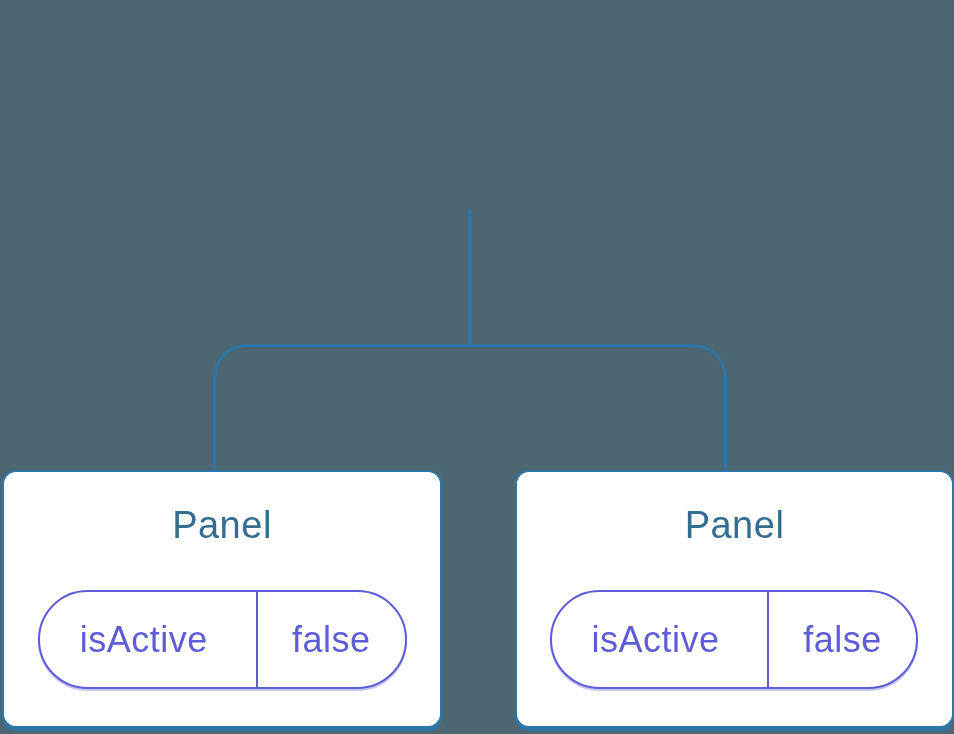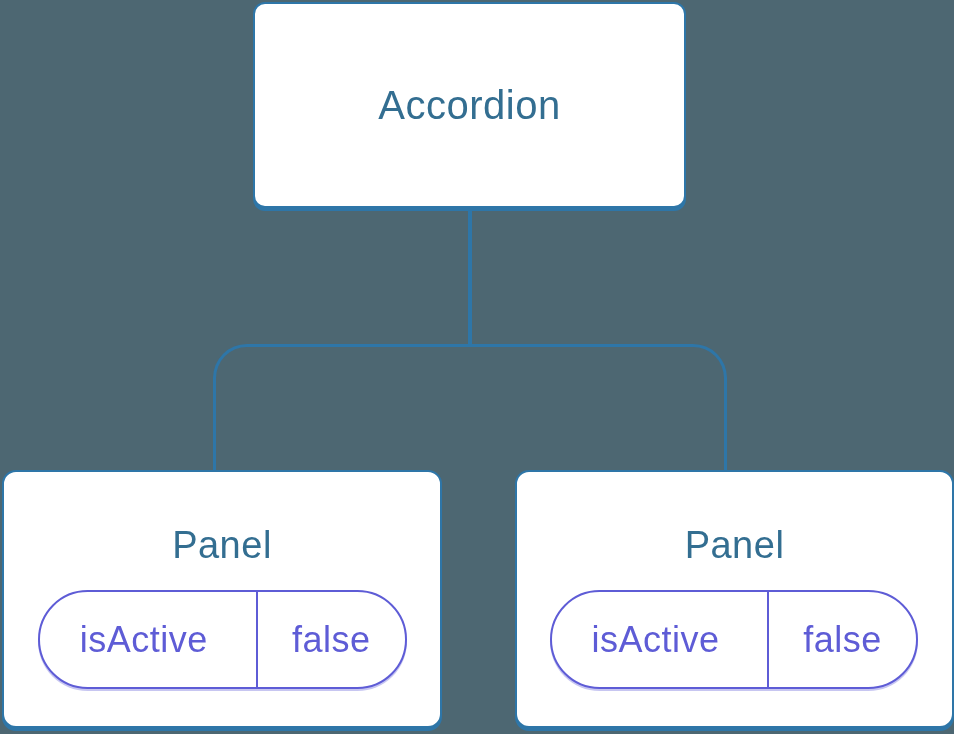--- a/index.html
+++ b/index.html
@@ -47,21 +47,21 @@
   }
   .panel-node {
     top: 470px;
     height: 258px;
     border-radius: 14px;
   }
   .panel-node.left  { left: 2px;   width: 440px; }
   .panel-node.right { left: 515px; width: 439px; }
   .panel-title {
     position: absolute;
-    top: 52px;
+    top: 32px;
     left: 0;
     width: 100%;
     text-align: center;
     font-size: 38px;
     font-weight: 500;
     color: var(--node-label);
     letter-spacing: 0.5px;
   }
   
   .state-pill {
@@ -108,23 +108,20 @@
     border-bottom: none;
     border-radius: 34px 34px 0 0;
     background: transparent;
   }
 </style>
 </head>
 <body>
 
 <div class="canvas">
 
-  <div class="node root-node">
-    <span class="node-label">Accordion</span>
-  </div>
 
   <div class="connector-stem"></div>
   <div class="connector-bracket"></div>
 
   <div class="node panel-node left">
     <div class="panel-title">Panel</div>
     <div class="state-pill">
       <div class="state-cell key">isActive</div>
       <div class="state-cell value">false</div>
     </div>

